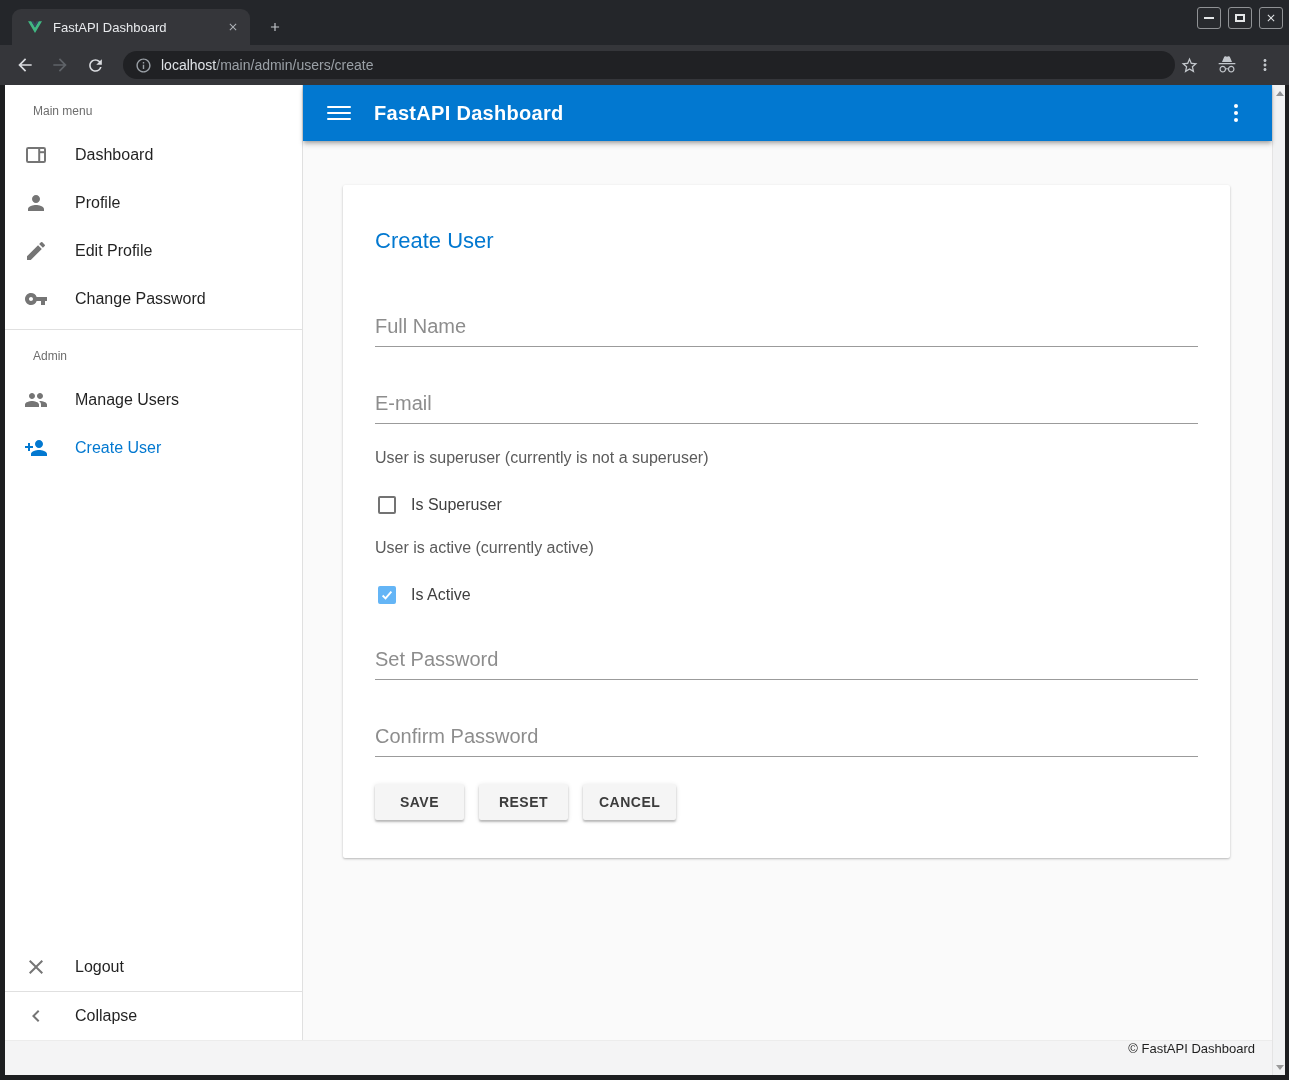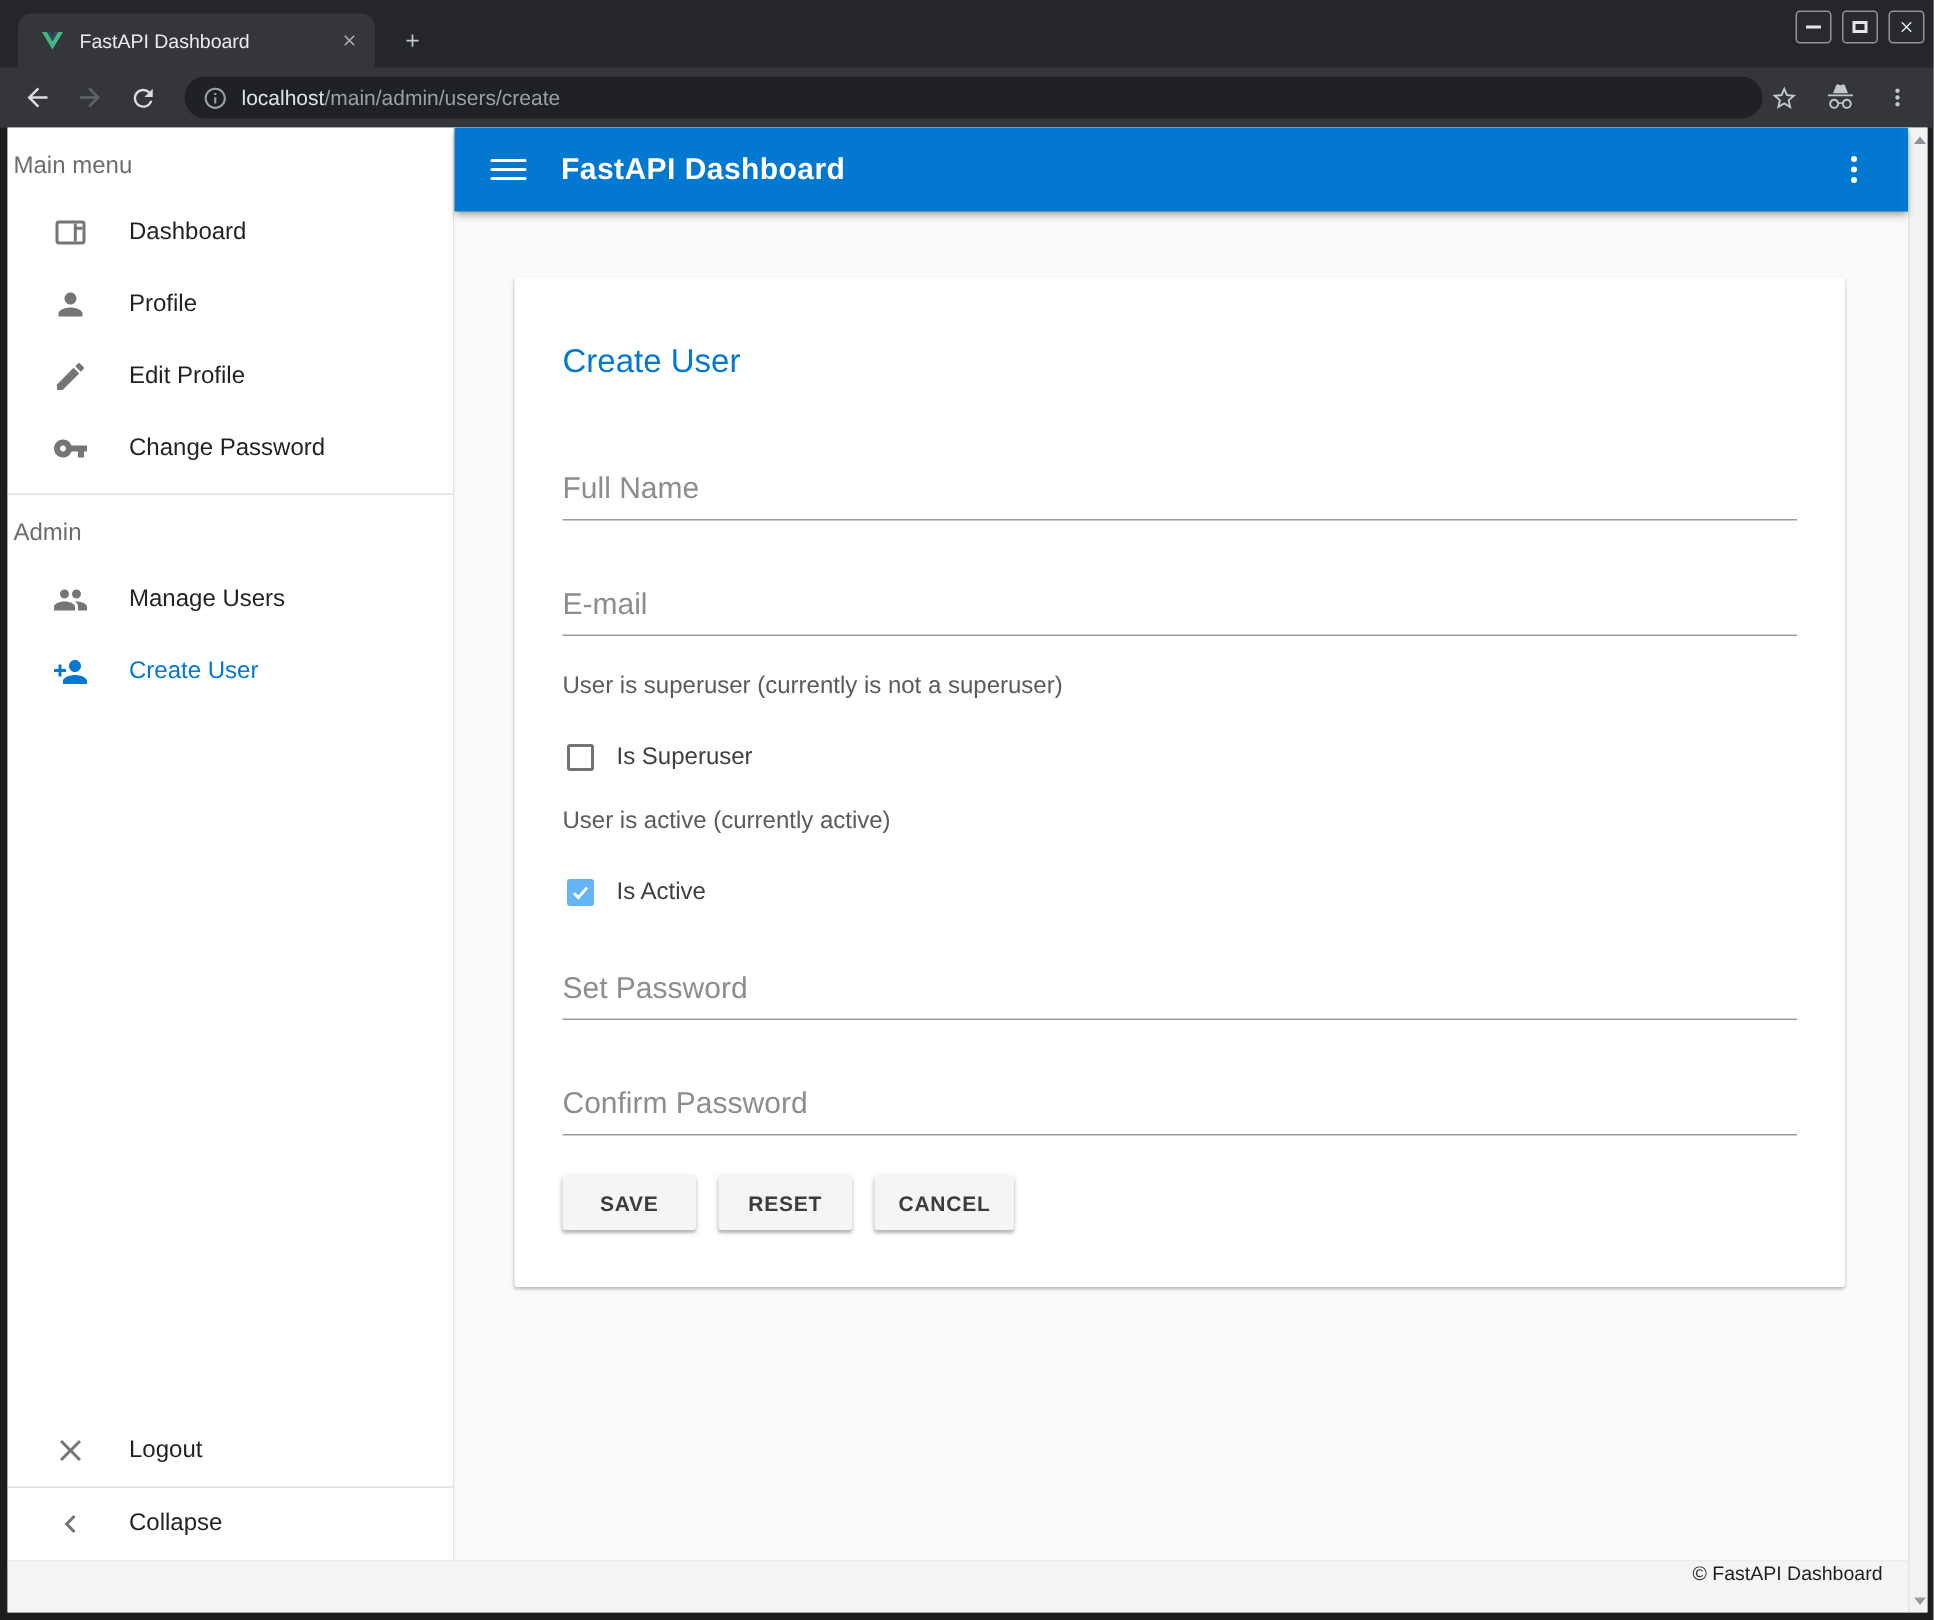--- a/index.html
+++ b/index.html
@@ -62,22 +62,22 @@
   .sb-arrow.up{top:1px;}
   .sb-arrow.down{bottom:1px;}
   .tri-up{width:0;height:0;border-left:4px solid transparent;border-right:4px solid transparent;border-bottom:5px solid #8e9093;}
   .tri-down{width:0;height:0;border-left:4px solid transparent;border-right:4px solid transparent;border-top:5px solid #9a9a9a;}
 
   .page{position:absolute;top:0;left:0;right:13px;bottom:0;display:flex;flex-direction:column;}
   .body-row{flex:1;display:flex;min-height:0;}
 
   
   .sidebar{width:298px;background:#fff;border-right:1px solid #e0e0e0;display:flex;flex-direction:column;}
-  .sb-subheader{height:40px;display:flex;align-items:center;padding-left:4px;color:#6d6d6d;font-size:16px;margin-top:6px;}
-  .sb-item{height:48px;display:flex;align-items:center;padding-left:30px;cursor:pointer;}
+  .sb-subheader{height:40px;display:flex;align-items:center;padding-left:28px;color:#6d6d6d;font-size:12px;margin-top:6px;}
+  .sb-item{height:48px;display:flex;align-items:center;padding-left:19px;cursor:pointer;}
   .sb-item .ic{width:24px;height:24px;flex:0 0 auto;}
   .sb-item .lbl{margin-left:27px;font-size:16px;color:rgba(0,0,0,.87);}
   .sb-item.active .lbl{color:var(--primary);}
   .sb-divider{border-top:1px solid #e0e0e0;margin:6px 0;}
   .sb-spacer{flex:1;}
 
   
   .main{flex:1;display:flex;flex-direction:column;background:#fafafa;min-width:0;}
   .appbar{
     height:56px;background:var(--primary);color:#fff;display:flex;align-items:center;

